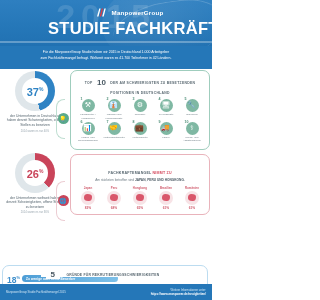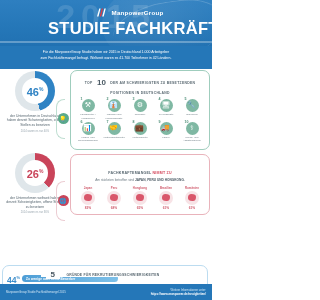--- a/index.html
+++ b/index.html
@@ -209,21 +209,21 @@
   </div>
 
   <div class="body-wrap">
 
     <div class="col-left">
 
       <div class="stat-block">
         <div class="donut-wrap">
           <div class="donut" id="donut0" style="background: conic-gradient(rgb(47, 131, 196) 0deg, rgb(47, 131, 196) 165.6deg, rgb(223, 230, 234) 165.6deg, rgb(223, 230, 234) 360deg);">
             <div class="hole">
-              <span class="pct" style="color:#2f83c4"><span>46</span><sup>%</sup></span>
+              <span class="pct" style="color:#2f83c4"><span>37</span><sup>%</sup></span>
             </div>
           </div>
         </div>
         <div class="stat-desc">der Unternehmen in Deutschland haben derzeit Schwierigkeiten, offene Stellen zu besetzen</div>
         <div class="stat-sub">2014 waren es nur 40%</div>
       </div>
 
       <div class="stat-block" style="margin-top:20px">
         <div class="donut-wrap">
           <div class="donut" id="donut1" style="background: conic-gradient(rgb(201, 68, 90) 0deg, rgb(201, 68, 90) 136.8deg, rgb(223, 230, 234) 136.8deg, rgb(223, 230, 234) 360deg);">
@@ -338,21 +338,21 @@
           </div>
       </div>
     </div>
 
     <div class="reasons">
       <div class="reasons-title">
         <span><span class="big">5</span> <span>GRÜNDE FÜR REKRUTIERUNGSSCHWIERIGKEITEN</span></span>
       </div>
       <div id="reasons-list">
           <div class="reason-row" style="padding-left: 0px;">
-            <div class="reason-pct"><span>44</span><sup>%</sup></div>
+            <div class="reason-pct"><span>18</span><sup>%</sup></div>
             <div class="reason-bar" style="width: 96px;">Zu wenige oder keine Bewerber</div>
           </div>
           <div class="reason-row" style="padding-left: 11px;">
             <div class="reason-pct"><span>34</span><sup>%</sup></div>
             <div class="reason-bar" style="width: 93px;">Unzureichende Fachkenntnisse</div>
           </div>
         </div>
     </div>
 
   </div>

